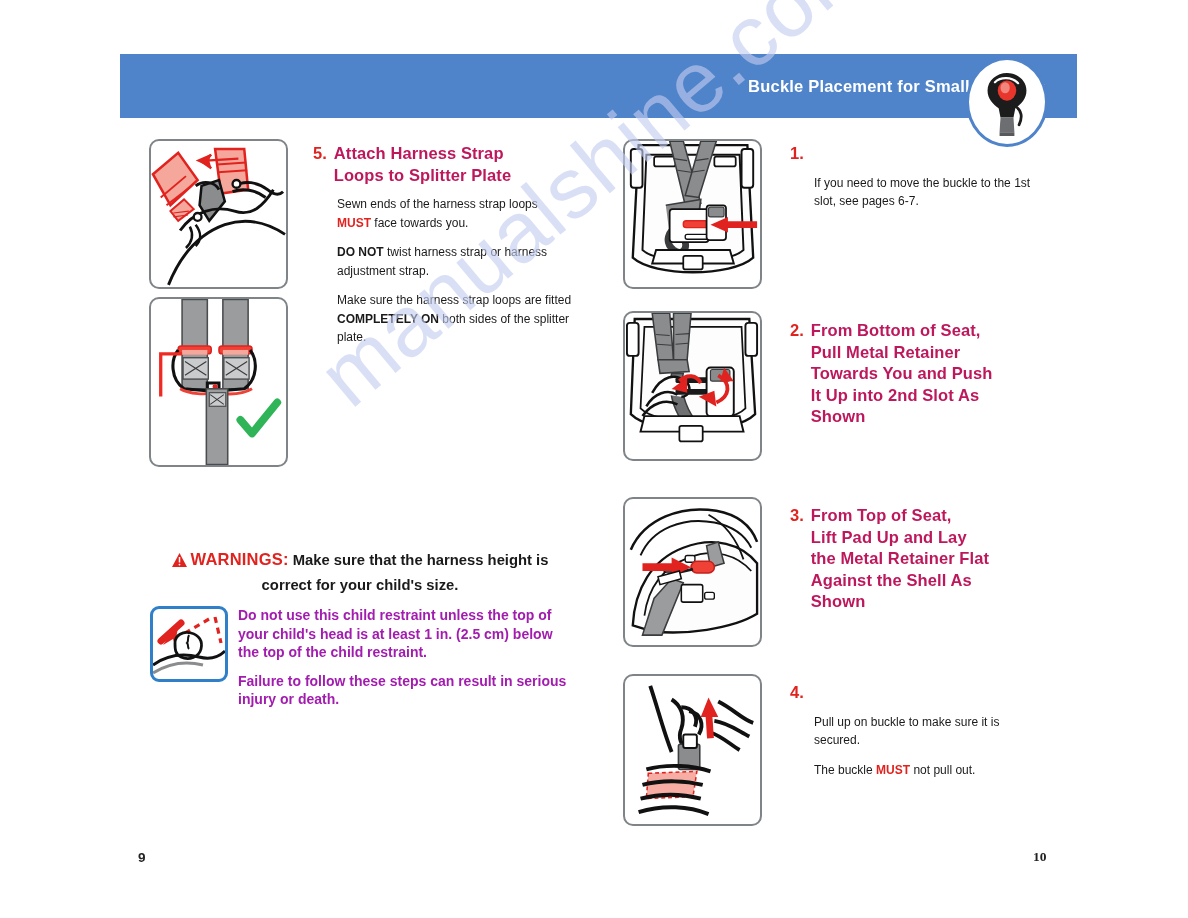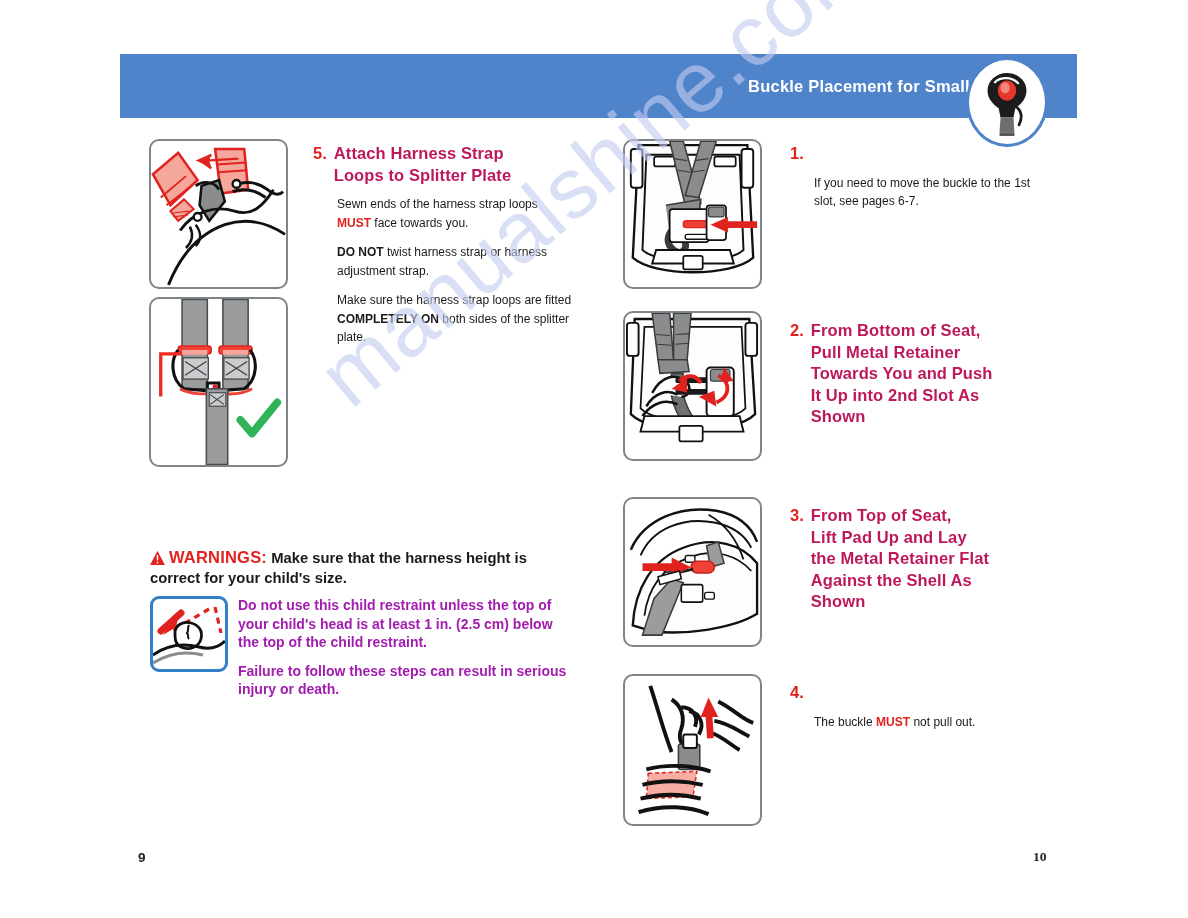--- a/index.html
+++ b/index.html
@@ -94,21 +94,21 @@
     font-family: "Liberation Sans", sans-serif;
   }
   .step-body p { margin-bottom: 11px; }
   .step-body p:last-child { margin-bottom: 0; }
   .ind { padding-left: 24px; }
   .must { color: #e1231f; font-weight: bold; }
   .bold { font-weight: bold; }
 
   
   .warnings { position: absolute; left: 150px; top: 548px; width: 420px; z-index: 4; }
-  .warn-line1 { font-size: 14.8px; line-height: 18px; color: #1a1a1a; font-weight: bold; }
+  .warn-line1 { font-size: 14.8px; line-height: 23px; color: #1a1a1a; font-weight: bold; text-align: center; }
   .warn-word { color: #e1231f; font-weight: bold; font-size: 16.5px; letter-spacing: .2px; }
   .warn-tri {
     display: inline-block; vertical-align: -2px; margin-right: 4px;
   }
   .warn-row { display: flex; margin-top: 9px; }
   .warn-icon {
     flex: none; width: 78px; height: 76px;
     border: 3px solid #2f7fc9; border-radius: 9px;
     background: #fff; overflow: hidden; margin-right: 10px;
   }
@@ -399,20 +399,21 @@
       <path d="M16 126 C40 120 62 122 78 126" fill="none" stroke="#111" stroke-width="4"></path>
       <path d="M14 140 C40 132 66 134 86 142" fill="none" stroke="#111" stroke-width="4"></path>
     </svg>
   </div>
 
   <div class="step" style="left:790px; top:682px; width:250px;">
     <div class="step-head">
       <span class="step-num">4.</span>
     </div>
     <div class="step-body ind">
+      <p>Pull up on buckle to make sure it is secured.</p>
       <p><span>The buckle </span><span class="must">MUST</span><span> not pull out.</span></p>
     </div>
   </div>
 
   <div class="folio folio-left">9</div>
   <div class="folio folio-right">10</div>
 
 </div>
 
 </body></html>

